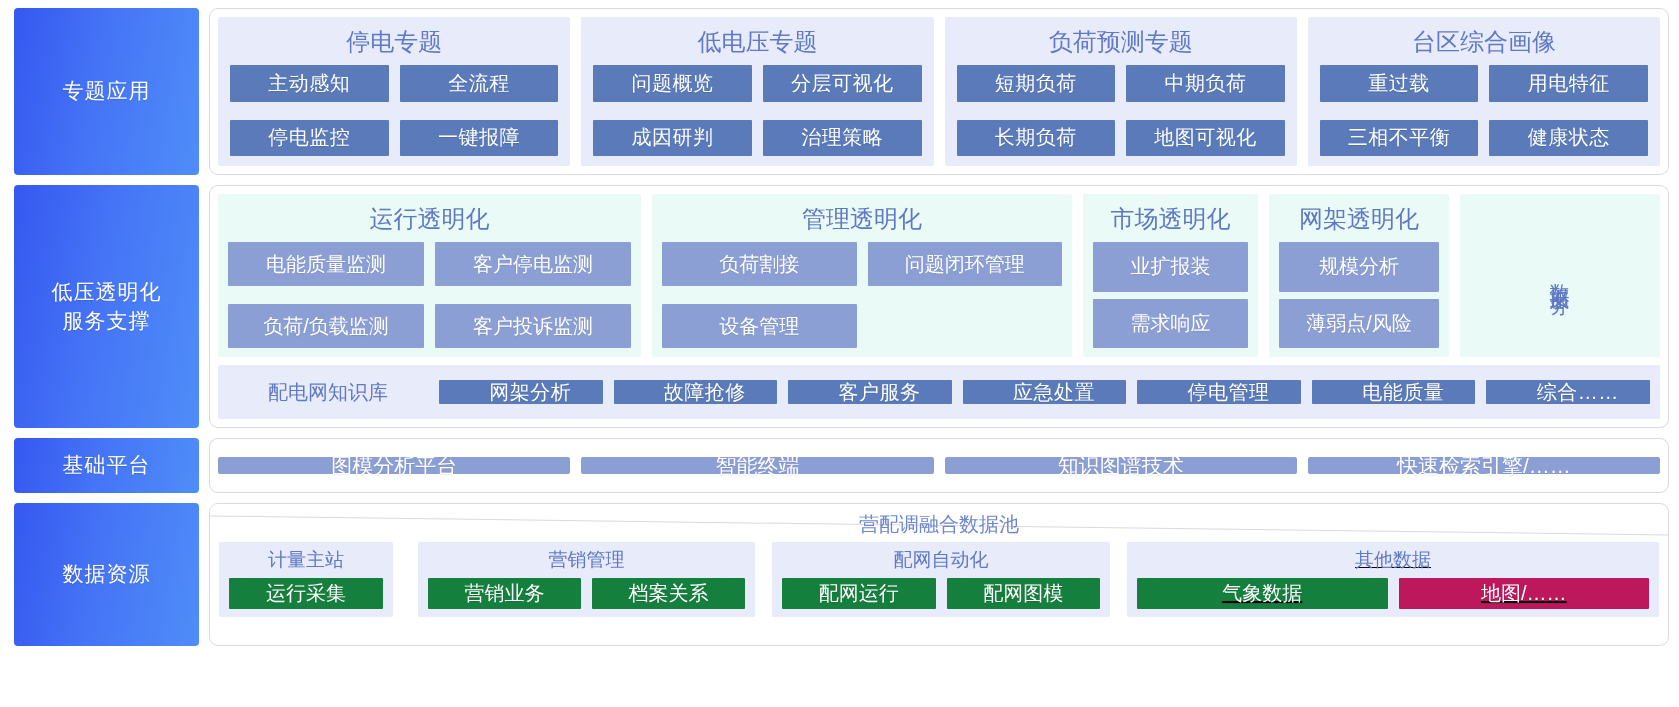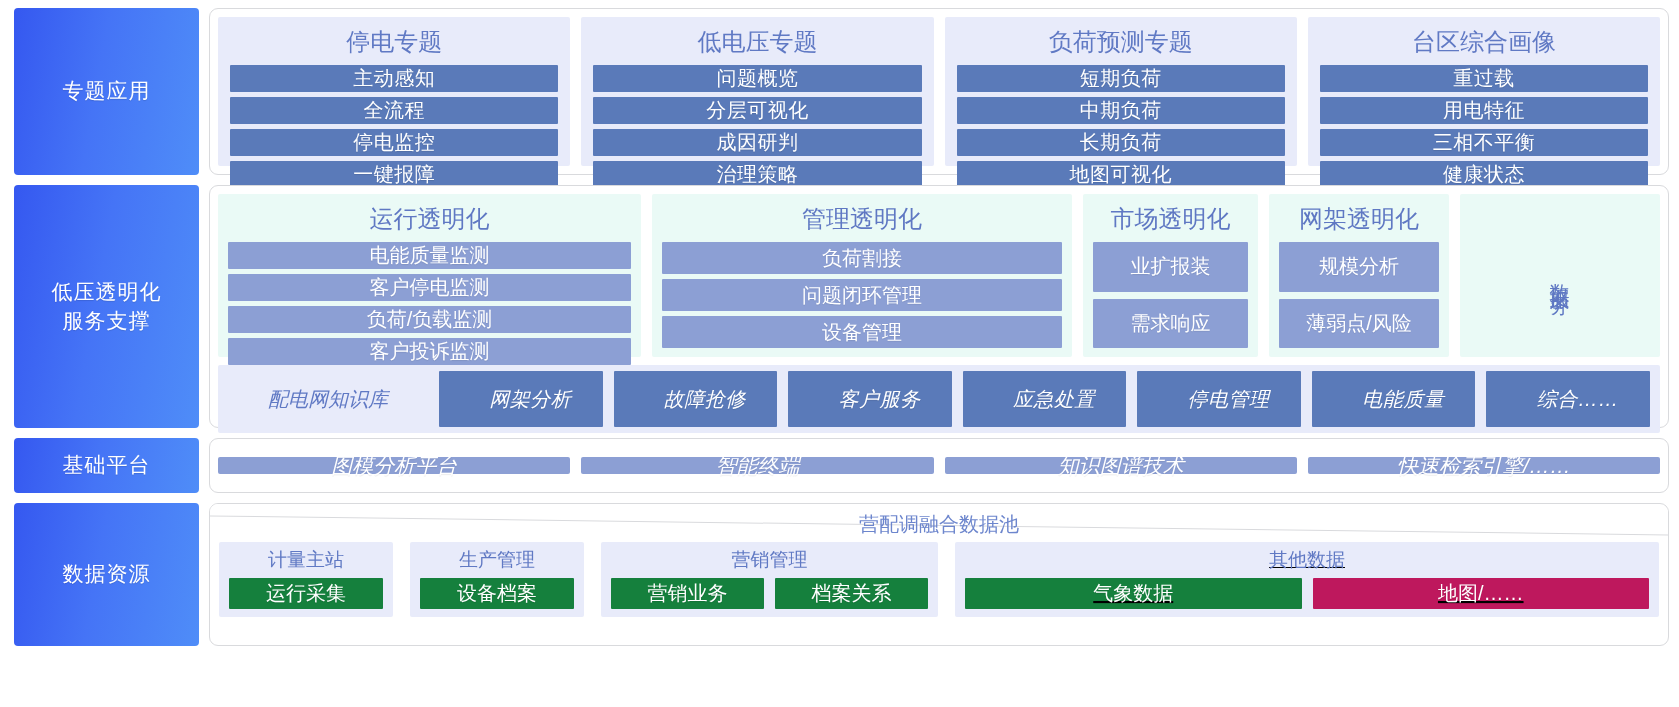--- a/index.html
+++ b/index.html
@@ -38,21 +38,21 @@
   .r1 { height: 167px; }
   .r1 .layer-body { flex-direction: row; gap: 11px; padding: 8px; }
   .group-lav {
     flex: 1 1 0; background: #e8ebfa; border-radius: 2px;
     padding: 6px 12px 10px; display: flex; flex-direction: column;
   }
   .group-title {
     text-align: center; color: #6079c4; font-size: 24px;
     line-height: 1.55; padding-bottom: 5px; white-space: nowrap;
   }
-  .grid2 { display: grid; grid-template-columns: 1fr; gap: 5px 11px; flex: 1 1 auto; }
+  .grid2 { display: grid; grid-template-columns: 1fr 1fr; gap: 18px 11px; flex: 1 1 auto; }
   .chip-blue {
     background: #5a7ab9; color: #fff; font-size: 20px;
     display: flex; align-items: center; justify-content: center;
     border-radius: 1px; white-space: nowrap; letter-spacing: .5px;
     text-shadow: 0 1px 1px rgba(0,0,0,.10);
   }
 
   
   .r2 { height: 243px; }
   .r2 .layer-body { padding: 8px; gap: 8px; }
@@ -76,28 +76,28 @@
   .g-svc {
     flex: 1 1 auto; background: #eafaf6; border-radius: 2px;
     display: flex; align-items: center; justify-content: center;
   }
   .vert-text {
     writing-mode: vertical-rl; text-orientation: upright;
     color: #5f78c3; font-size: 20px; letter-spacing: 4px; line-height: 1.1;
   }
   .kb-band {
     flex: 1 1 auto; background: #e8ebfa; border-radius: 2px;
-    display: flex; align-items: center; gap: 11px; padding: 6px 10px; font-style: italic;
+    display: flex; align-items: center; gap: 11px; padding: 6px 10px;
   }
   .kb-title { flex: 0 0 200px; text-align: center; color: #6079c4; font-size: 20px; white-space: nowrap; }
-  .kb-band .chip-blue { flex: 1 1 0; height: 56px; padding-left: 19px; }
+  .kb-band .chip-blue { flex: 1 1 0; height: 24px; padding-left: 19px; }
 
   
   .r3 { height: 55px; }
-  .r3 .layer-body { flex-direction: row; gap: 11px; padding: 18px 8px; font-style: italic; }
+  .r3 .layer-body { flex-direction: row; gap: 11px; padding: 18px 8px; }
   .r3 .chip-lblue { flex: 1 1 0; font-size: 21px; border-radius: 2px; }
 
   
   .r4 { height: 143px; }
   .r4 .layer-body { position: relative; padding: 0; overflow: hidden; border-radius: 9px; }
   .slant {
     position: absolute; left: -2%; top: -14px; width: 104%; height: 26px;
     background: #ffffff; border-bottom: 1px solid #d9dadd;
     transform: rotate(0.75deg); transform-origin: left center; pointer-events: none;
   }
@@ -114,21 +114,21 @@
   .src-row { display: flex; gap: 11px; flex: 1 1 auto; }
   .chip-dark {
     background: #15803d; color: #fff; font-size: 20px; flex: 1 1 0;
     display: flex; align-items: center; justify-content: center;
     border-radius: 1px; white-space: nowrap;
     text-shadow: 0 1px 1px rgba(0,0,0,.12);
   }
   .chip-dark.muted { background: #be185d; }
   .sg-1 { flex: 0 0 174px; }
   .sg-2 { flex: 0 0 174px; }
-  .sg-3 { flex: 0 0 337px; }
+  .sg-3 { flex: 0 0 337px; margin-left: 8px; }
   .sg-4 { flex: 0 0 338px; }
   .sg-5 { flex: 1 1 auto; text-decoration: underline; }
 </style>
 </head>
 <body>
 
 <div class="page">
 
   <section class="layer r1">
     <div class="layer-label">专题应用</div>
@@ -261,35 +261,36 @@
 
       <div class="r4-cols">
 
         <div class="src-group sg-1">
           <div class="group-title">计量主站</div>
           <div class="src-row">
             <div class="chip-dark">运行采集</div>
           </div>
         </div>
 
-        <div class="src-group sg-2">
-          <div class="group-title">生产管理</div>
-          <div class="src-row">
-            <div class="chip-dark">设备档案</div>
-          </div>
-        </div>
 
         <div class="src-group sg-3">
           <div class="group-title">营销管理</div>
           <div class="src-row">
             <div class="chip-dark">营销业务</div>
             <div class="chip-dark">档案关系</div>
           </div>
         </div>
 
+        <div class="src-group sg-4">
+          <div class="group-title">配网自动化</div>
+          <div class="src-row">
+            <div class="chip-dark">配网运行</div>
+            <div class="chip-dark">配网图模</div>
+          </div>
+        </div>
 
         <div class="src-group sg-5">
           <div class="group-title">其他数据</div>
           <div class="src-row">
             <div class="chip-dark">气象数据</div>
             <div class="chip-dark muted">地图/……</div>
           </div>
         </div>
 
       </div>

